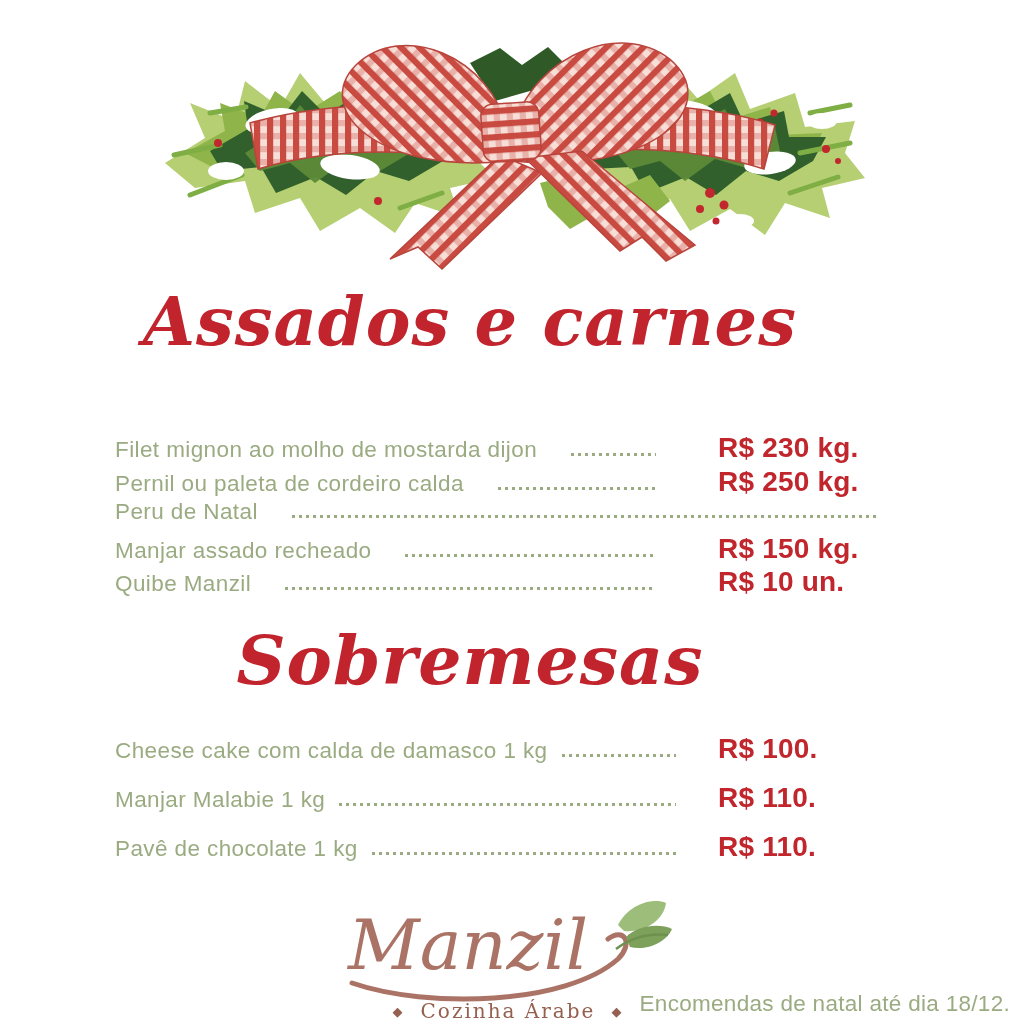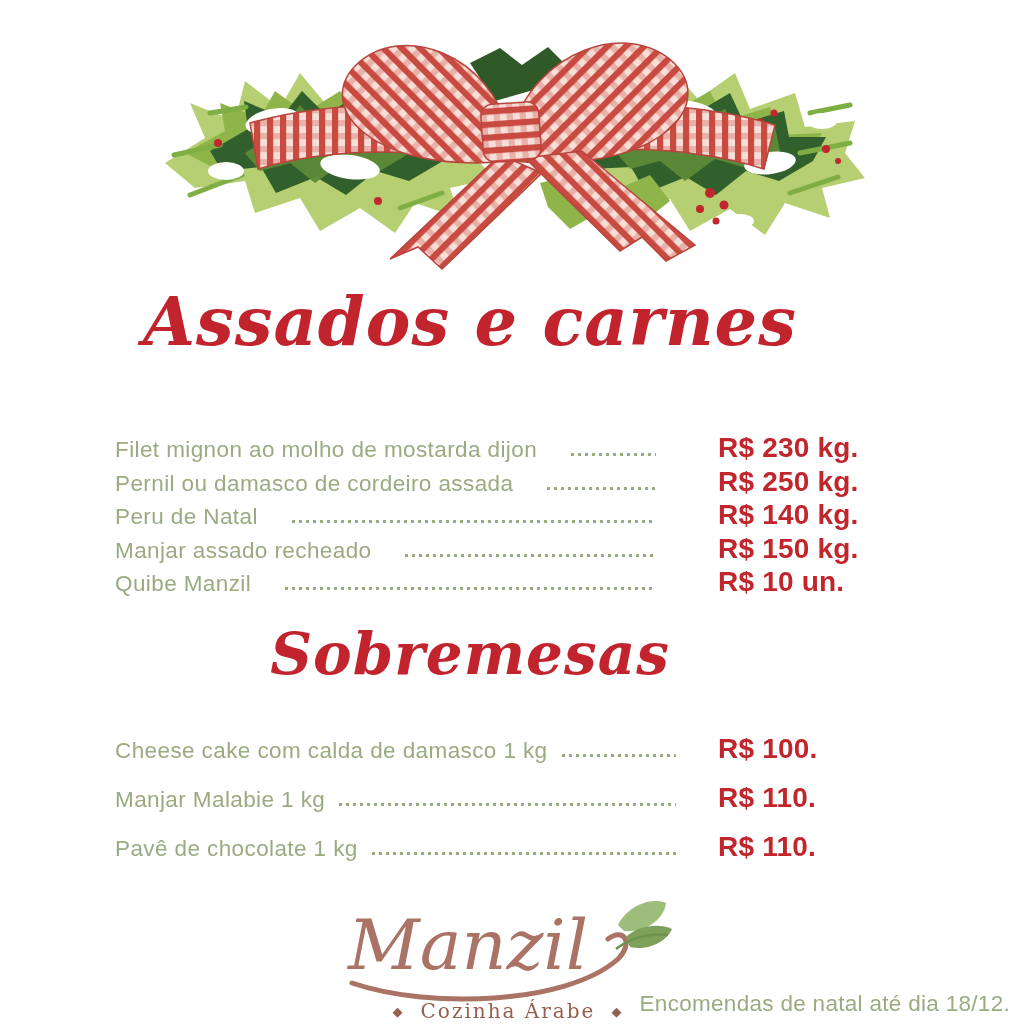--- a/index.html
+++ b/index.html
@@ -14,21 +14,21 @@
     position:relative;width:1024px;height:1024px;background:#ffffff;
     overflow:hidden;font-family:"Liberation Sans",sans-serif;border-radius:25px;
   }
   .garland{position:absolute;left:150px;top:2px;width:720px;height:272px;}
   .script-heading{
     position:absolute;left:0;width:940px;text-align:center;
     font-family:"DejaVu Serif",serif;font-style:italic;font-weight:bold;
     color:var(--red);white-space:nowrap;
   }
   #heading-assados{top:282px;font-size:67px;letter-spacing:1px;}
-  #heading-sobremesas{top:620px;font-size:58px;letter-spacing:1px;}
+  #heading-sobremesas{top:620px;font-size:68px;letter-spacing:1px;}
   .menu{position:absolute;left:115px;width:775px;}
   #menu-meats{top:432px;}
   #menu-desserts{top:733px;}
   .row{display:flex;align-items:baseline;}
   #menu-meats .row{height:33.6px;gap:20px;}
   #menu-desserts .row{height:49px;}
   .item-name{
     font-size:22.5px;color:var(--green);letter-spacing:.4px;white-space:nowrap;
   }
   .leader{
@@ -163,28 +163,27 @@
 
   <div id="heading-assados" class="script-heading">Assados e carnes</div>
 
   <div id="menu-meats" class="menu">
     <div class="row">
       <span class="item-name">Filet mignon ao molho de mostarda dijon</span>
       <span class="leader"></span>
       <span class="price">R$ 230 kg.</span>
     </div>
     <div class="row">
-      <span class="item-name">Pernil ou damasco de cordeiro assada</span>
+      <span class="item-name">Pernil ou paleta de cordeiro calda</span>
       <span class="leader"></span>
       <span class="price">R$ 250 kg.</span>
     </div>
     <div class="row">
       <span class="item-name">Peru de Natal</span>
       <span class="leader"></span>
-      <span class="price">R$ 140 kg.</span>
     </div>
     <div class="row">
       <span class="item-name">Manjar assado recheado</span>
       <span class="leader"></span>
       <span class="price">R$ 150 kg.</span>
     </div>
     <div class="row">
       <span class="item-name">Quibe Manzil</span>
       <span class="leader"></span>
       <span class="price">R$ 10 un.</span>

